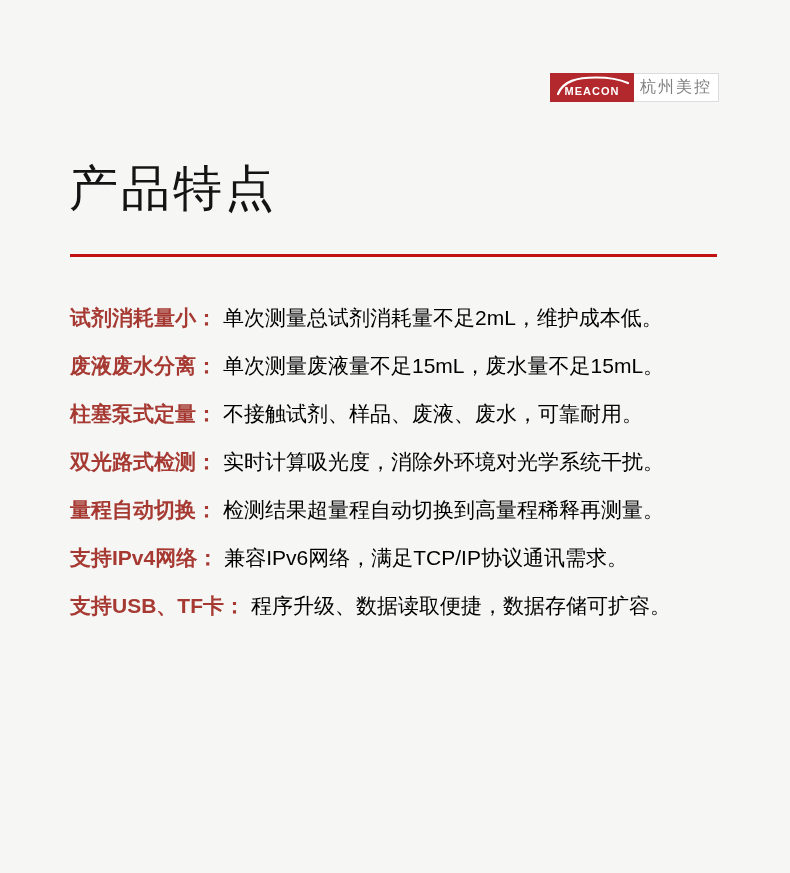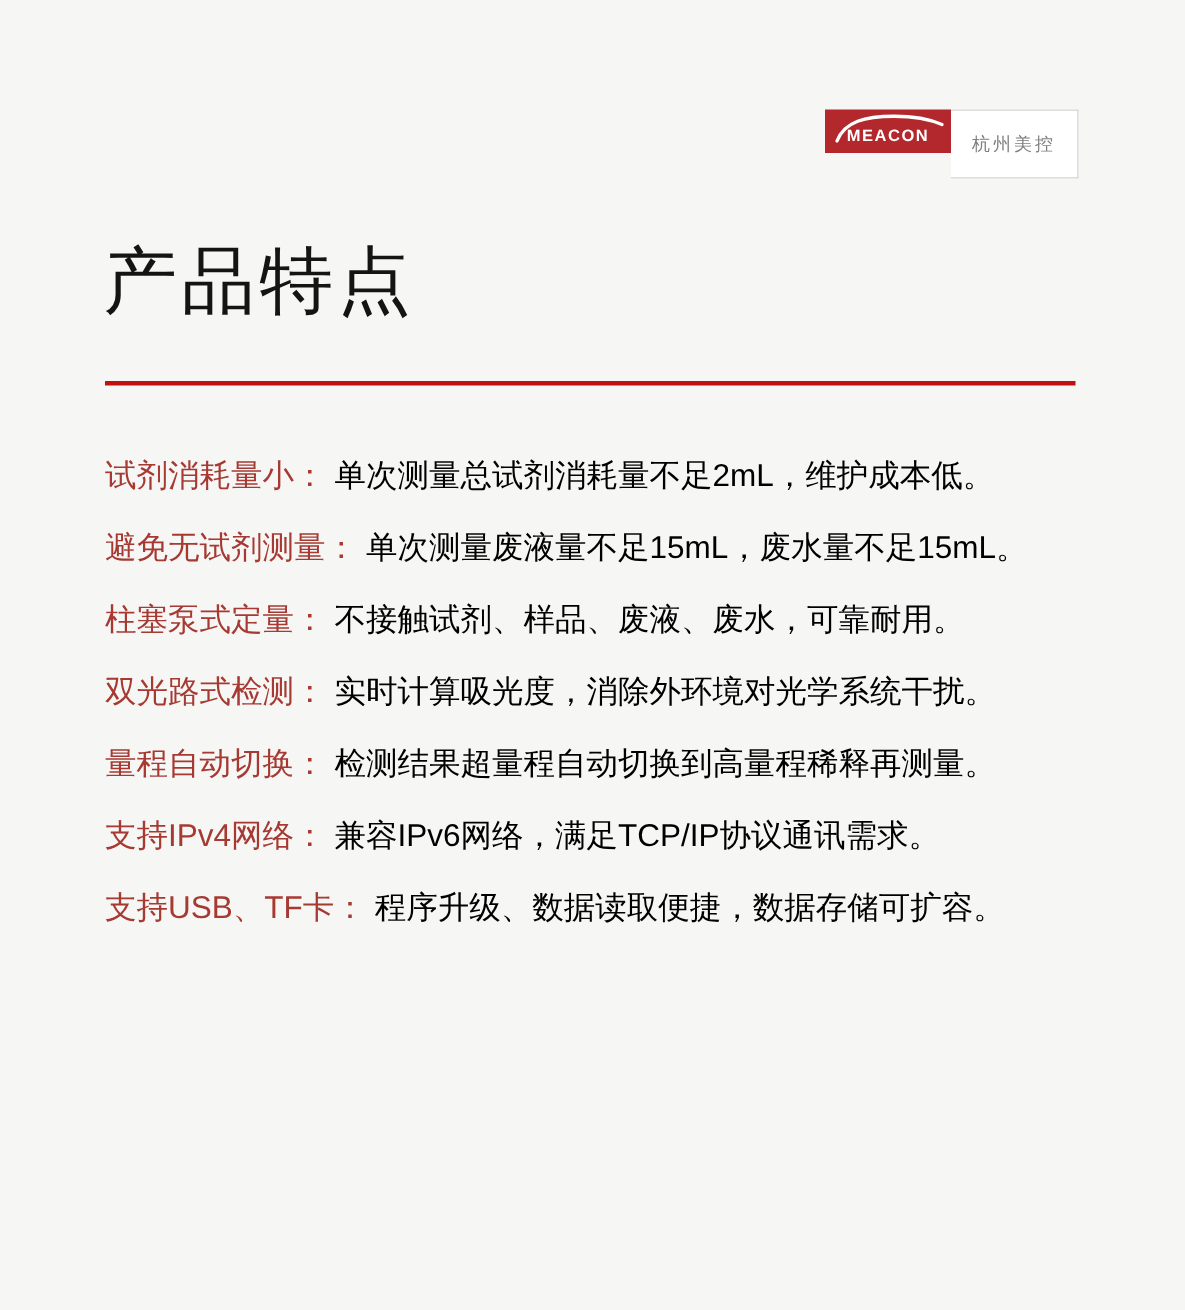--- a/index.html
+++ b/index.html
@@ -38,26 +38,26 @@
   .logo-brand {
     color: #ffffff;
     font-size: 11px;
     font-weight: bold;
     letter-spacing: 1px;
     line-height: 1;
     padding-bottom: 5px;
   }
   .logo-company {
     width: 85px;
-    height: 46px;
+    height: 29px;
     background: #ffffff;
     border: 1px solid #dcdcdc;
     border-left: none;
     color: #7d7d7d;
-    font-size: 12px;
+    font-size: 16px;
     letter-spacing: 2px;
     display: flex;
     align-items: center;
     justify-content: center;
     white-space: nowrap;
   }
 
   
   .title {
     position: absolute;
@@ -86,21 +86,21 @@
     width: 660px;
   }
   .feature-row {
     height: 48px;
     line-height: 48px;
     white-space: nowrap;
     font-size: 21px;
   }
   .feature-label {
     color: #a63a33;
-    font-weight: normal;
+    font-weight: bold;
     margin-right: 6px;
   }
   .feature-desc {
     color: #000000;
     font-weight: 500;
   }
 </style>
 </head>
 <body>
 
@@ -117,21 +117,21 @@
   </div>
 
   <h1 class="title">产品特点</h1>
   <div class="divider"></div>
 
   <div class="features">
     <div class="feature-row">
       <span class="feature-label">试剂消耗量小：</span><span class="feature-desc">单次测量总试剂消耗量不足2mL，维护成本低。</span>
     </div>
     <div class="feature-row">
-      <span class="feature-label">避免无试剂测量：</span><span class="feature-desc">单次测量废液量不足15mL，废水量不足15mL。</span>
+      <span class="feature-label">废液废水分离：</span><span class="feature-desc">单次测量废液量不足15mL，废水量不足15mL。</span>
     </div>
     <div class="feature-row">
       <span class="feature-label">柱塞泵式定量：</span><span class="feature-desc">不接触试剂、样品、废液、废水，可靠耐用。</span>
     </div>
     <div class="feature-row">
       <span class="feature-label">双光路式检测：</span><span class="feature-desc">实时计算吸光度，消除外环境对光学系统干扰。</span>
     </div>
     <div class="feature-row">
       <span class="feature-label">量程自动切换：</span><span class="feature-desc">检测结果超量程自动切换到高量程稀释再测量。</span>
     </div>

